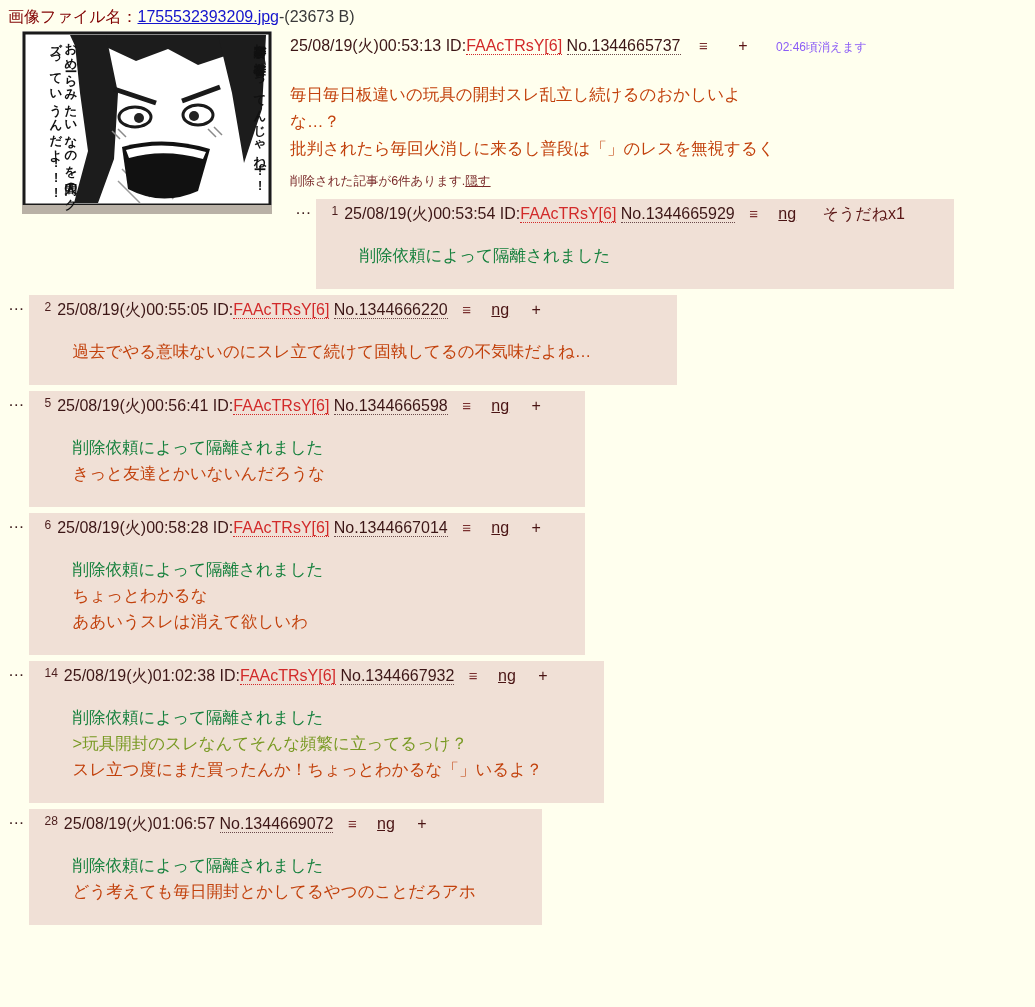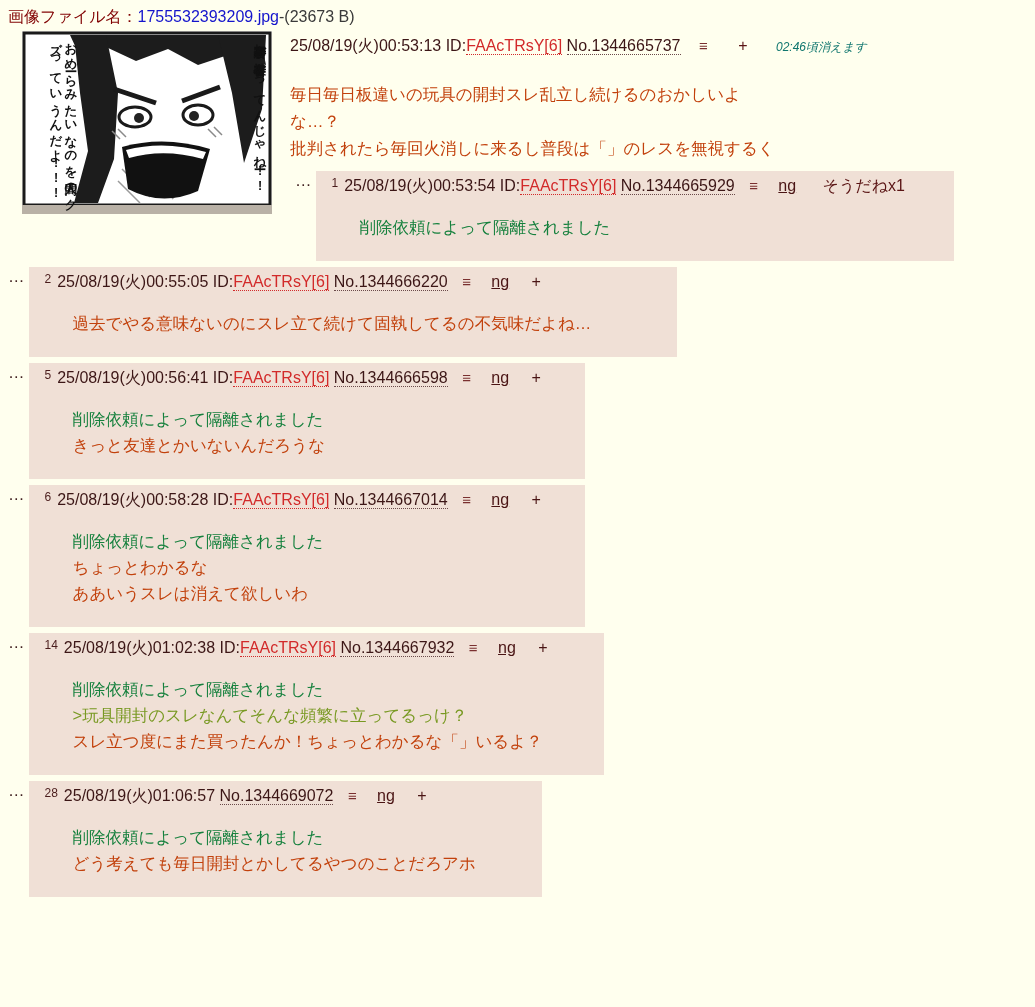--- a/index.html
+++ b/index.html
@@ -8,21 +8,21 @@
     background:#FFFFEE;
     color:#800000;
     font-family:"Liberation Sans","DejaVu Sans",sans-serif;
     font-size:16.5px;
   }
   a { cursor:pointer; }
 
   
   .file-line { padding:7px 0 0 8px; font-size:16px; line-height:20px; }
   .file-label { color:#800000; }
-  .file-link { color:#1414CC; }
+  .file-link { color:#1414CC; text-decoration:underline; }
   .file-size { color:#3a3a3a; }
 
   
   .thread { position:relative; }
   .thumb {
     position:absolute; left:22px; top:4px;
     width:250px; height:183px; background:#ffffff;
     overflow:hidden; cursor:pointer;
   }
   .thumb svg { position:absolute; inset:0; }
@@ -34,21 +34,21 @@
   }
   .vtext.right { right:5px; }
   .vtext.left  { left:26px; }
 
   .op-col { margin-left:290px; padding-top:9px; }
   .post-header { color:#3c1616; font-size:16px; white-space:nowrap; }
   .id-link { color:#D22A2A; text-decoration:none; border-bottom:1px dotted #D22A2A; }
   .no-link { color:#3c1616; text-decoration:none; border-bottom:1px dotted #6b4a4a; }
   .menu-icon { color:#7a3030; margin-left:14px; font-size:15px; }
   .plus-link { color:#5a1414; text-decoration:none; margin-left:26px; }
-  .expire { font-size:12px; color:#0f766e; margin-left:24px;font-style:italic; }
+  .expire { font-size:12px; color:#8b5cf6; margin-left:24px; }
 
   .op-body { margin-top:24px; line-height:27px; color:#800000; }
   .deleted-notice { margin-top:11px; font-size:12.5px; color:#7a2a2a; }
   .hide-link { color:#7a2a2a; text-decoration:underline; }
 
   
   .replies { margin-top:9px; }
   .reply-row { margin:0 0 6px 8px; white-space:nowrap; }
   .reply-row.indent { margin-left:295px; }
   .expand-marker { color:#402020; margin-right:3px; letter-spacing:1px; cursor:pointer; }
@@ -111,20 +111,23 @@
       <a class="no-link">No.1344665737</a>
       <span class="menu-icon">≡</span>
       <a class="plus-link">+</a>
       <span class="expire">02:46頃消えます</span>
     </div>
     <div class="op-body">
       <div class="line normal">毎日毎日板違いの玩具の開封スレ乱立し続けるのおかしいよ</div>
       <div class="line normal">な…？</div>
       <div class="line normal">批判されたら毎回火消しに来るし普段は「」のレスを無視するく</div>
     </div>
+    <div class="deleted-notice">
+      <span>削除された記事が6件あります.</span><a class="hide-link">隠す</a>
+    </div>
   </div>
 
   <div class="replies">
 
     <div class="reply-row indent">
       <span class="expand-marker">…</span><div class="reply-box" style="min-width:638px">
         <span class="post-header">
           <sup class="reply-num">1</sup><span>25/08/19(火)00:53:54</span>
           <span>ID:</span><a class="id-link">FAAcTRsY[6]</a>
           <a class="no-link">No.1344665929</a>

